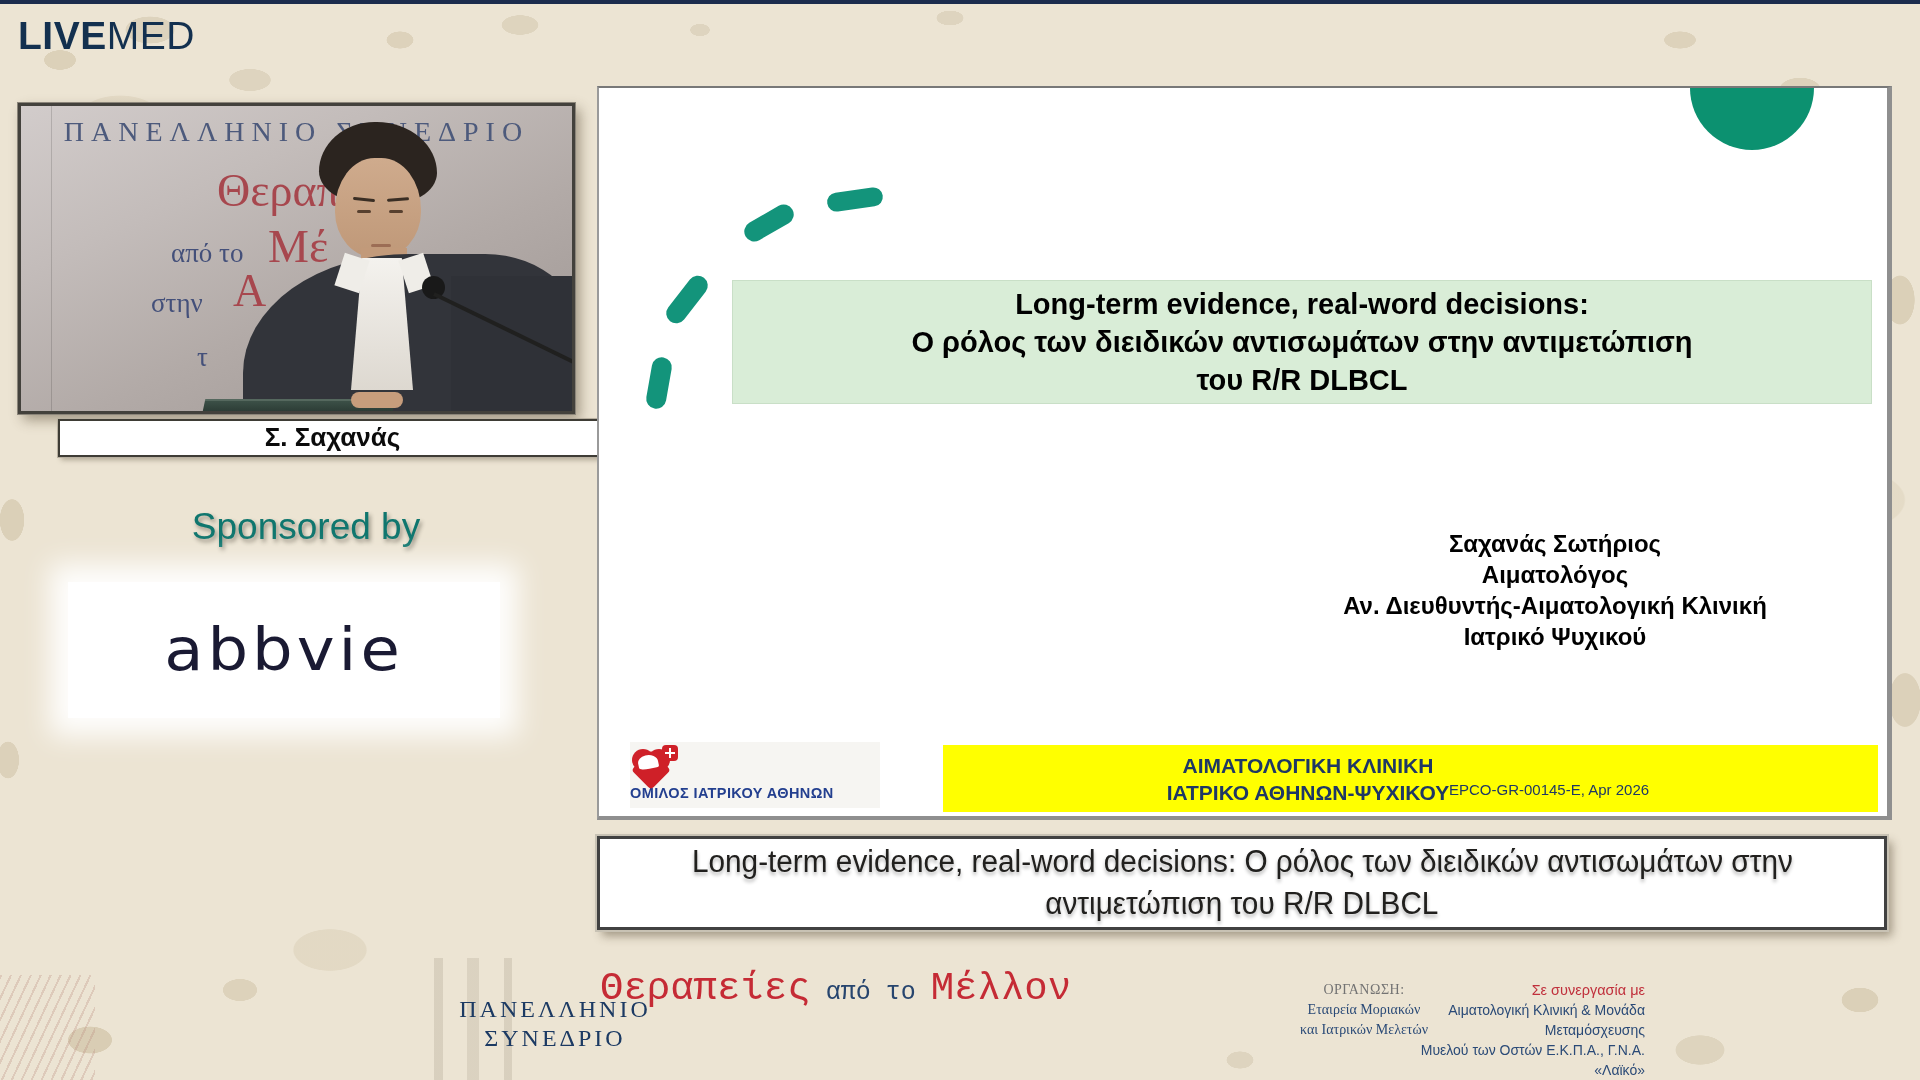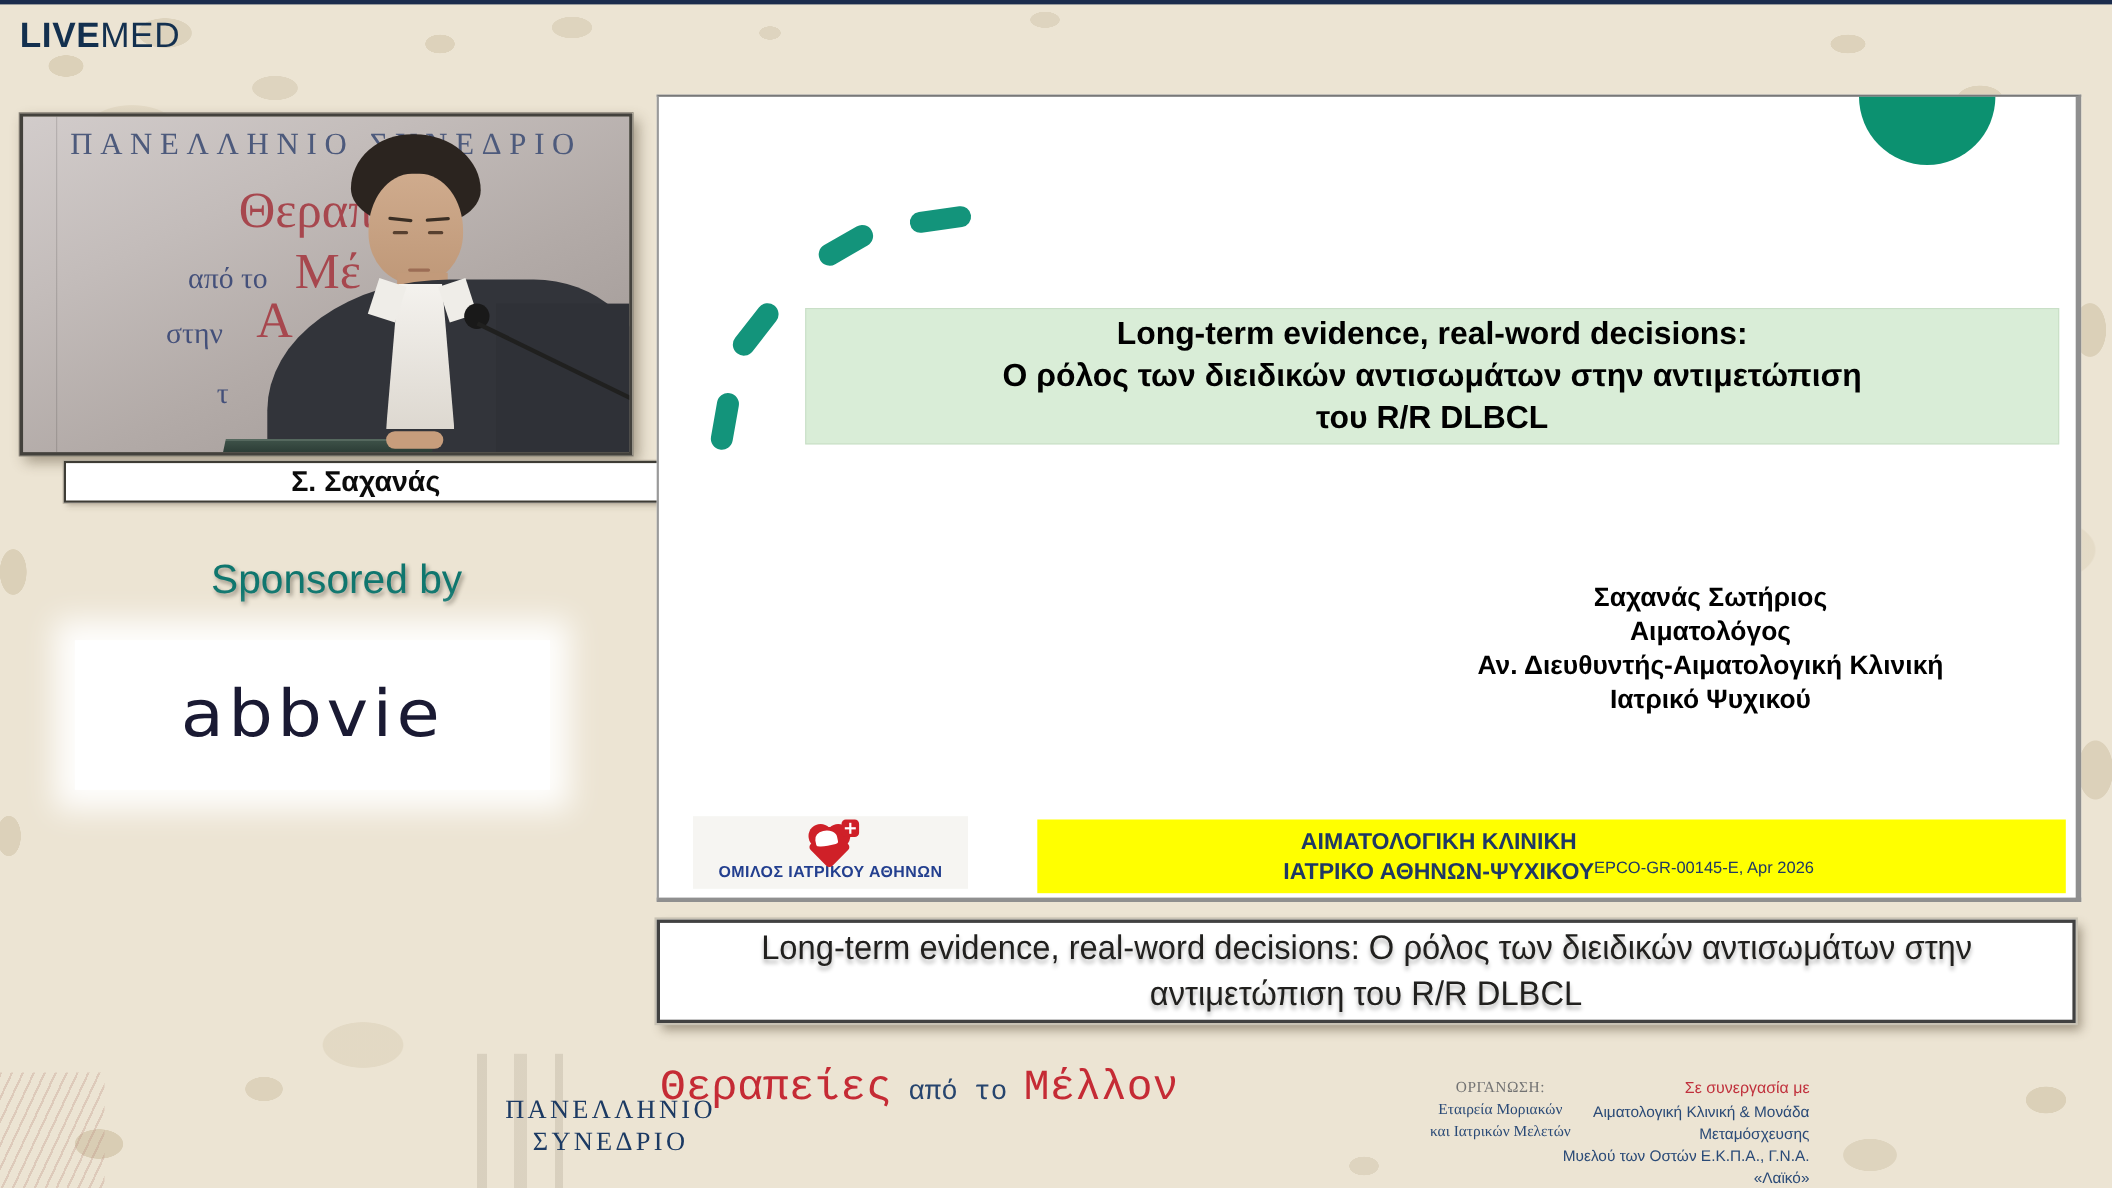--- a/index.html
+++ b/index.html
@@ -31,21 +31,21 @@
       radial-gradient(28px 18px at 240px 990px, #ddd2bb 60%, transparent 62%),
       radial-gradient(20px 34px at 12px 520px,  #dbd0b8 60%, transparent 62%),
       radial-gradient(18px 30px at 8px 760px,   #dcd1ba 60%, transparent 62%),
       radial-gradient(60px 34px at 330px 950px, rgba(219,208,184,.55) 60%, transparent 62%),
       radial-gradient(70px 40px at 120px 120px, rgba(219,208,184,.5) 60%, transparent 62%),
       radial-gradient(90px 50px at 1850px 500px,rgba(219,208,184,.45) 60%, transparent 62%);
   }
   .topbar{position:absolute;left:0;top:0;width:1920px;height:4px;background:#1b2c4d;}
 
   
-  .brand{position:absolute;left:18px;top:14px;font-size:32px;color:#13304f;letter-spacing:.5px;}
+  .brand{position:absolute;left:18px;top:14px;font-size:39px;color:#13304f;letter-spacing:.5px;}
   .brand b{font-weight:800;}
   .brand span.med{font-weight:400;}
 
   
   .video{
     position:absolute;left:18px;top:103px;width:557px;height:311px;
     background:linear-gradient(155deg,#d2cccb 0%,#c3bcba 30%,#b2aaa7 60%,#9d9592 100%);
     border:3px solid #43413c;box-sizing:border-box;
     box-shadow:0 0 0 1px #8b857a, 5px 6px 12px rgba(70,58,35,.45);
     overflow:hidden;
@@ -131,21 +131,21 @@
     border:1px solid #c9dfc7;box-sizing:border-box;
     display:flex;flex-direction:column;justify-content:center;text-align:center;
     font-weight:700;font-size:29px;line-height:38px;color:#000;
   }
   .speakerblock{
     position:absolute;left:606px;top:440px;width:700px;text-align:center;
     font-weight:700;font-size:24px;line-height:31px;color:#000;
   }
   .orglogo{
     position:absolute;left:31px;top:654px;width:250px;height:66px;background:#f6f5f2;
-    display:flex;flex-direction:column;align-items:center;justify-content:center;
+    display:flex;flex-direction:column;justify-content:center;
   }
   .heart{position:relative;width:44px;height:34px;margin-bottom:2px;}
   .heart .lobe{position:absolute;width:22px;height:22px;background:#cf2028;border-radius:50%;top:0;}
   .heart .l1{left:2px;} .heart .l2{left:18px;}
   .heart .base{position:absolute;left:7px;top:7px;width:28px;height:28px;background:#cf2028;transform:rotate(45deg);border-radius:4px;}
   .heart .bird{position:absolute;left:8px;top:6px;width:20px;height:14px;background:#fff;
                border-radius:70% 90% 20% 80%/80% 90% 20% 30%;transform:rotate(-12deg);}
   .heart .cross{position:absolute;right:-4px;top:-4px;width:16px;height:16px;background:#cf2028;border-radius:4px;}
   .heart .cv{position:absolute;right:3px;top:-1px;width:2.5px;height:10px;background:#fff;}
   .heart .ch{position:absolute;right:-.5px;top:2.5px;width:10px;height:2.5px;background:#fff;}

